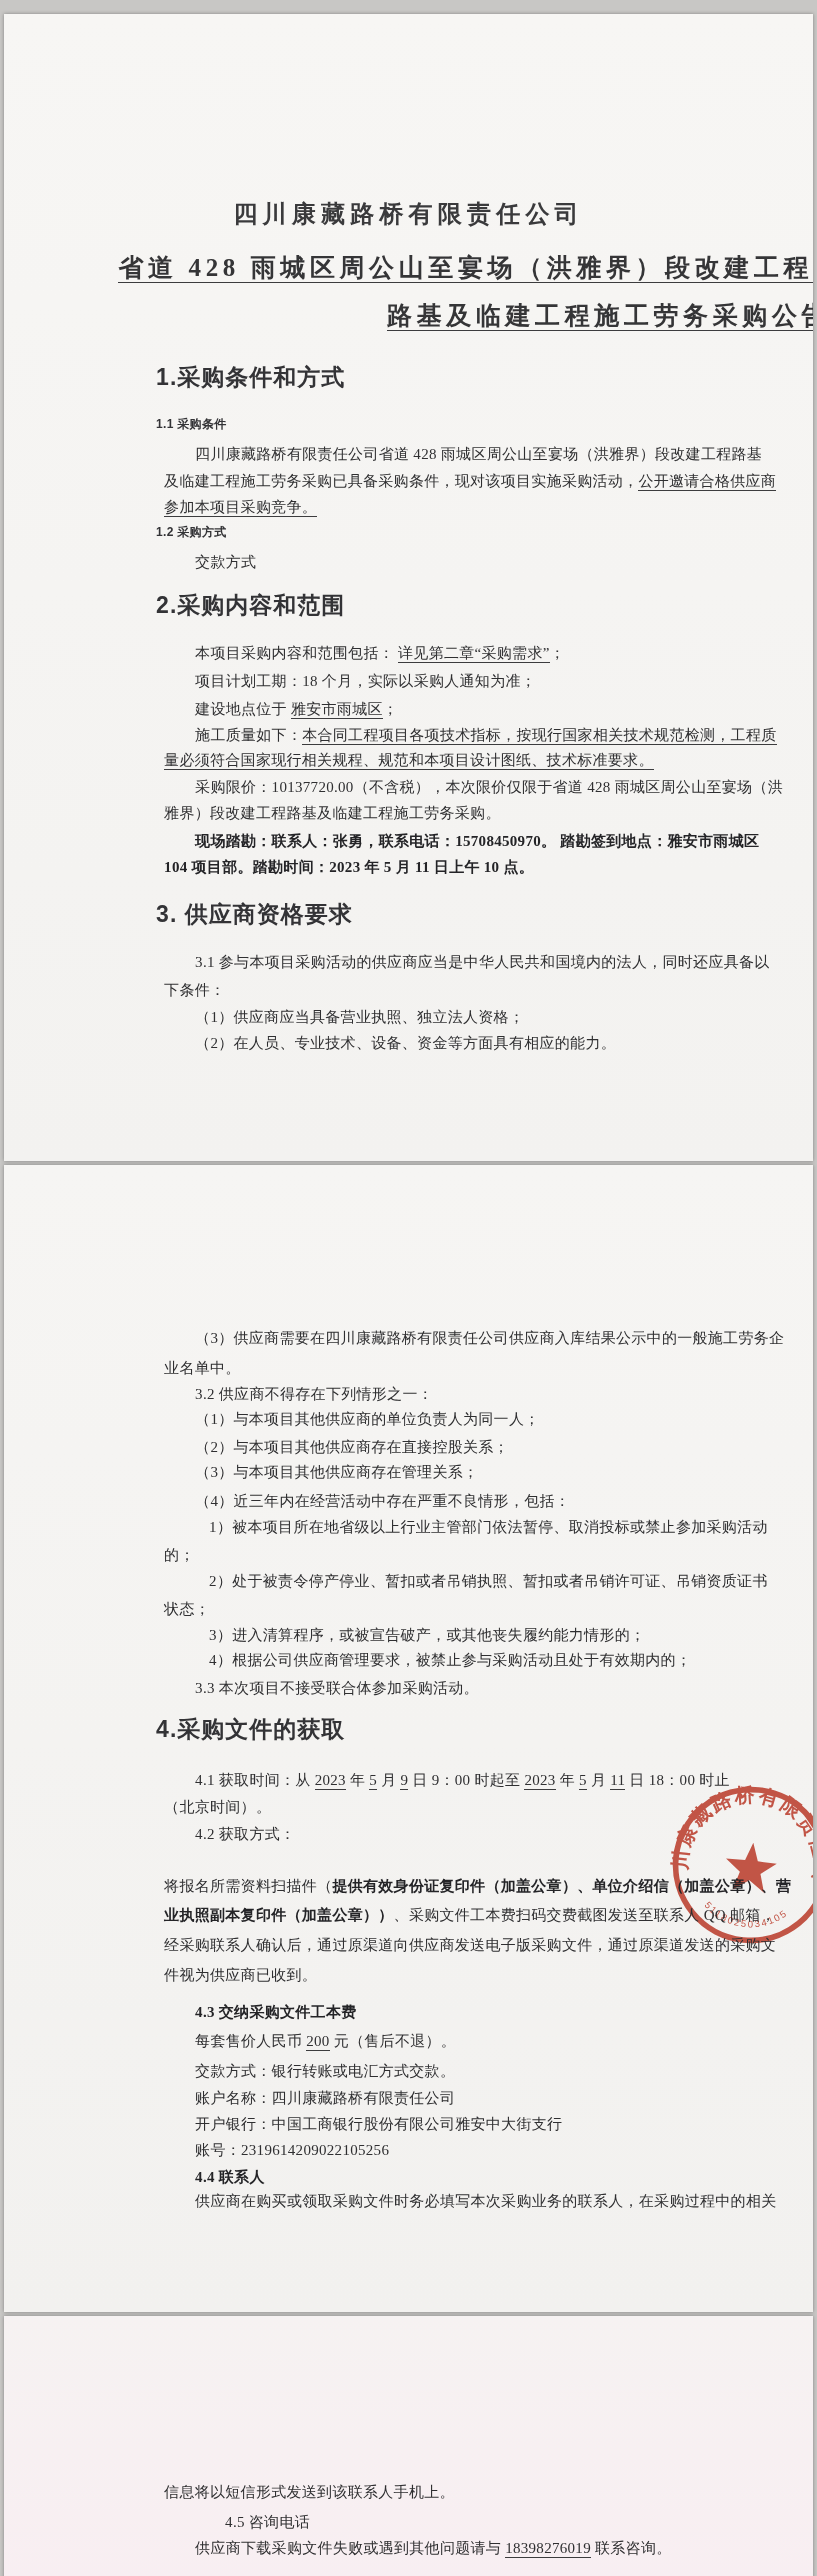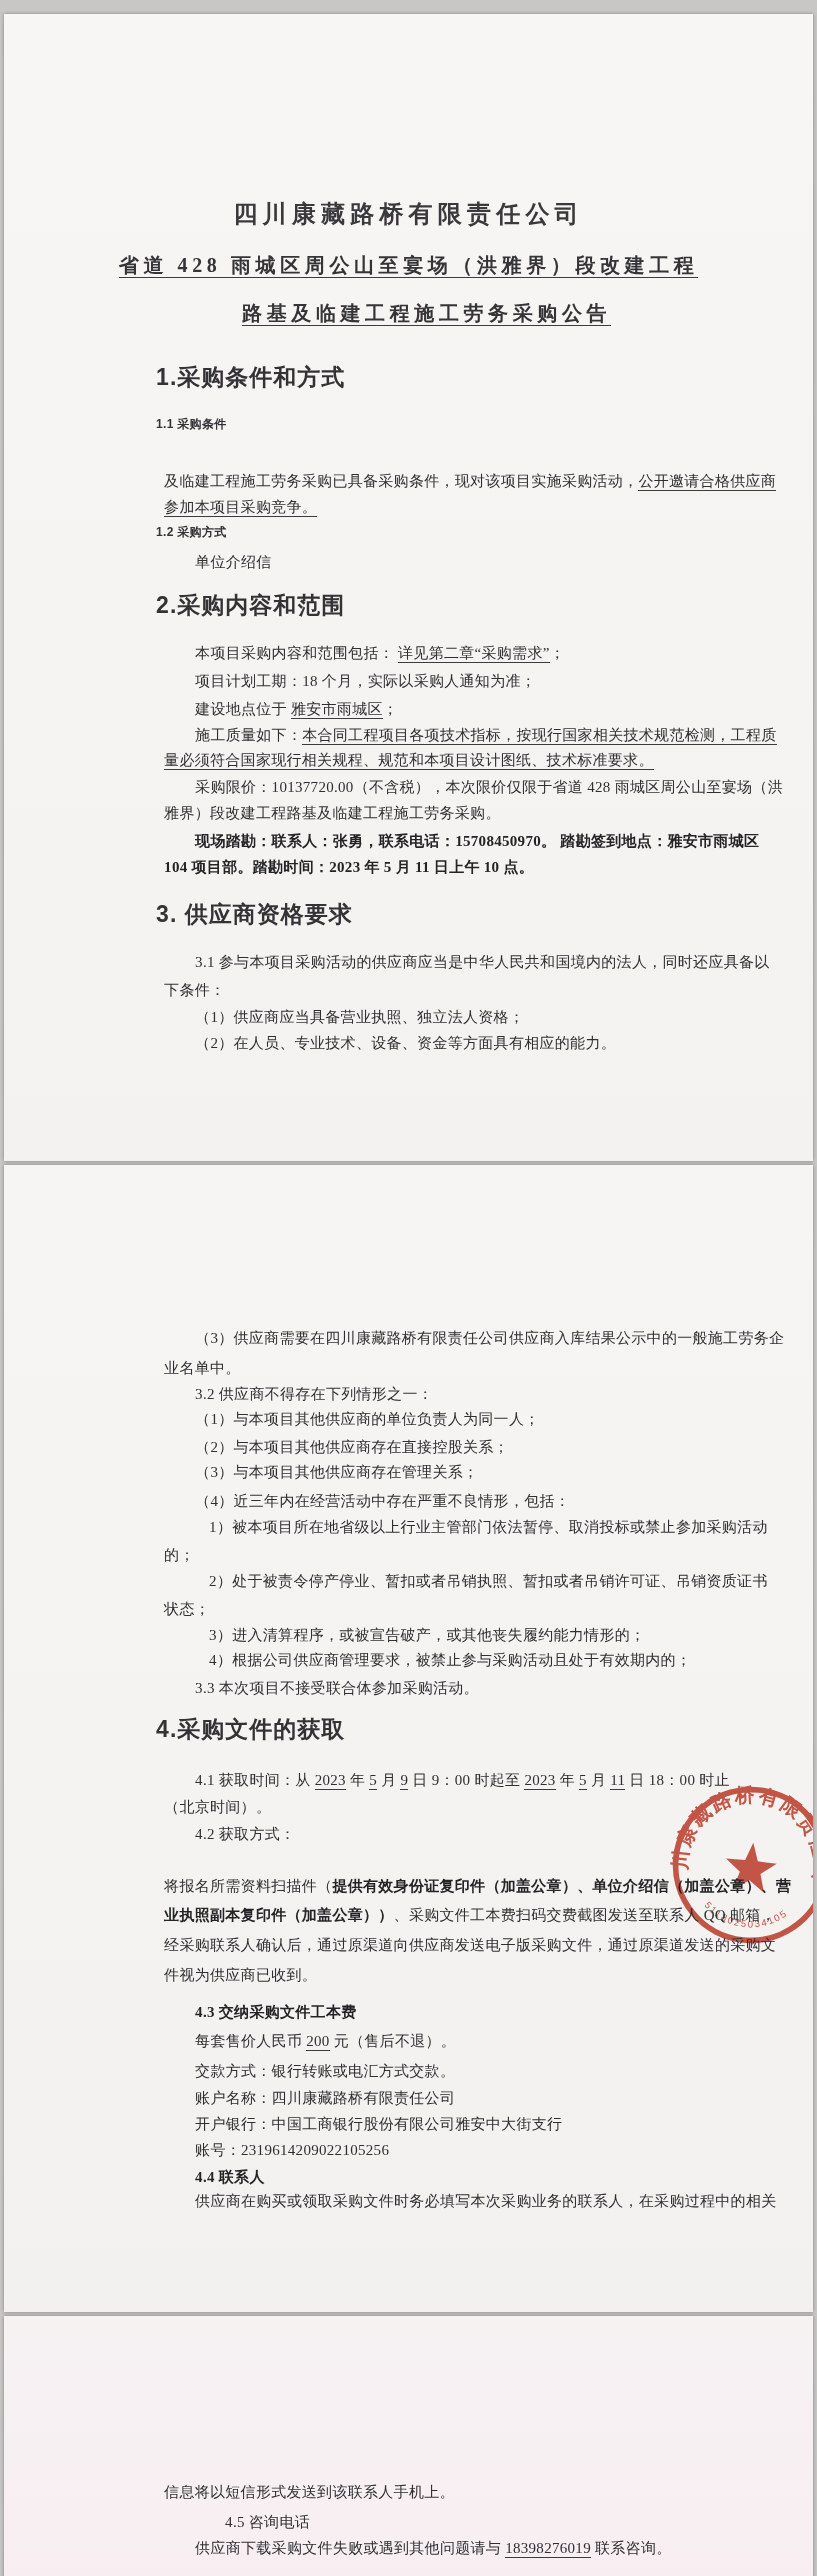--- a/index.html
+++ b/index.html
@@ -13,41 +13,42 @@
   .ln{position:absolute;left:160px;white-space:nowrap;line-height:1.15;
       font-size:15px;color:#2f2f31;letter-spacing:0.3px;}
   .ind{left:191px;}
   .sub{left:205px;}
   .h1{left:152px;font-family:"Liberation Sans","DejaVu Sans",sans-serif;
       font-size:23px;font-weight:bold;color:#333336;letter-spacing:1px;}
   .h2{left:152px;font-family:"Liberation Sans","DejaVu Sans",sans-serif;
       font-size:12px;font-weight:bold;color:#333336;}
   .t1{left:0;width:100%;text-align:center;font-size:24px;font-weight:bold;
       color:#3a3a3c;letter-spacing:5.2px;}
-  .t2{left:0;width:100%;text-align:center;font-size:20px;font-weight:bold;
+  .t2{left:0;width:100%;text-align:right;font-size:25px;font-weight:bold;
       color:#353537;letter-spacing:4.6px;}
   .u{border-bottom:1px solid #3c3c3e;padding-bottom:1px;}
   .b{font-weight:bold;color:#242427;}
   .stamp{position:absolute;opacity:.85;mix-blend-mode:multiply;}
 </style>
 </head>
 <body>
 
 <div id="canvas">
 
   <section class="page" id="page-1">
       <div class="ln t1" style="top: 187px;"><span>四川康藏路桥有限责任公司</span></div>
       <div class="ln t2" style="top: 240px;"><span class="u">省道 428 雨城区周公山至宴场（洪雅界）段改建工程</span></div>
       <div class="ln t2" style="top: 288px; padding-left: 18px;"><span class="u">路基及临建工程施工劳务采购公告</span></div>
       <div class="ln h1" style="top: 350px;"><span>1.采购条件和方式</span></div>
       <div class="ln h2" style="top: 404px;"><span>1.1 采购条件</span></div>
+      <div class="ln ind" style="top: 432px;"><span>四川康藏路桥有限责任公司省道 428 雨城区周公山至宴场（洪雅界）段改建工程路基</span></div>
       <div class="ln" style="top: 459px;"><span>及临建工程施工劳务采购已具备采购条件，现对该项目实施采购活动，</span><span class="u">公开邀请合格供应商</span></div>
       <div class="ln" style="top: 485px;"><span class="u">参加本项目采购竞争。</span></div>
       <div class="ln h2" style="top: 512px;"><span>1.2 采购方式</span></div>
-      <div class="ln ind" style="top: 540px;"><span>单位介绍信</span></div>
+      <div class="ln ind" style="top: 540px;"><span>交款方式</span></div>
       <div class="ln h1" style="top: 578px;"><span>2.采购内容和范围</span></div>
       <div class="ln ind" style="top: 631px;"><span>本项目采购内容和范围包括： </span><span class="u">详见第二章“采购需求”</span><span>；</span></div>
       <div class="ln ind" style="top: 659px;"><span>项目计划工期：18 个月，实际以采购人通知为准；</span></div>
       <div class="ln ind" style="top: 687px;"><span>建设地点位于 </span><span class="u">雅安市雨城区</span><span>；</span></div>
       <div class="ln ind" style="top: 713px;"><span>施工质量如下：</span><span class="u">本合同工程项目各项技术指标，按现行国家相关技术规范检测，工程质</span></div>
       <div class="ln" style="top: 738px;"><span class="u">量必须符合国家现行相关规程、规范和本项目设计图纸、技术标准要求。</span></div>
       <div class="ln ind" style="top: 765px;"><span>采购限价：10137720.00（不含税），本次限价仅限于省道 428 雨城区周公山至宴场（洪</span></div>
       <div class="ln" style="top: 791px;"><span>雅界）段改建工程路基及临建工程施工劳务采购。</span></div>
       <div class="ln ind" style="top: 819px;"><span class="b">现场踏勘：联系人：张勇，联系电话：15708450970。  踏勘签到地点：雅安市雨城区</span></div>
       <div class="ln" style="top: 845px;"><span class="b">104 项目部。踏勘时间：2023 年 5 月 11 日上午 10 点。</span></div>

